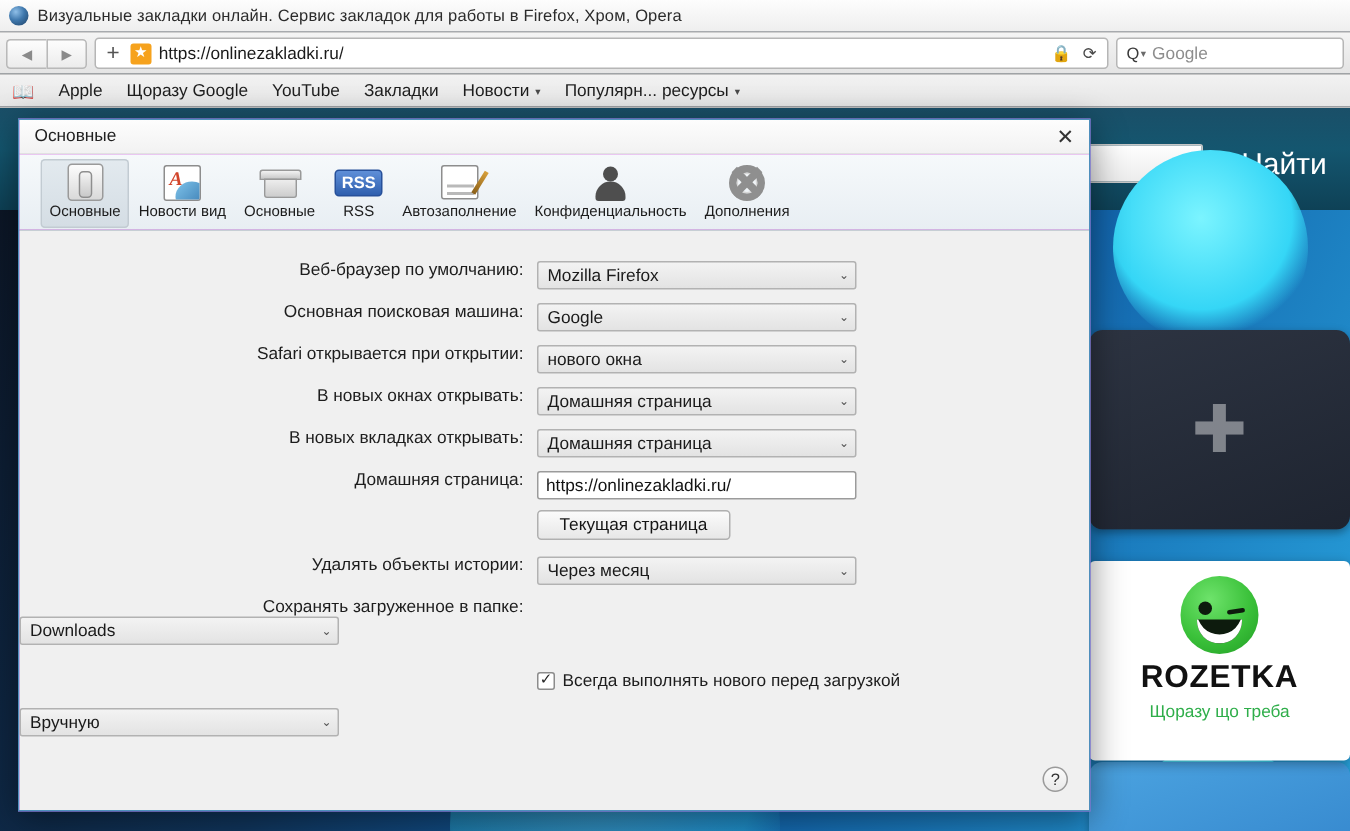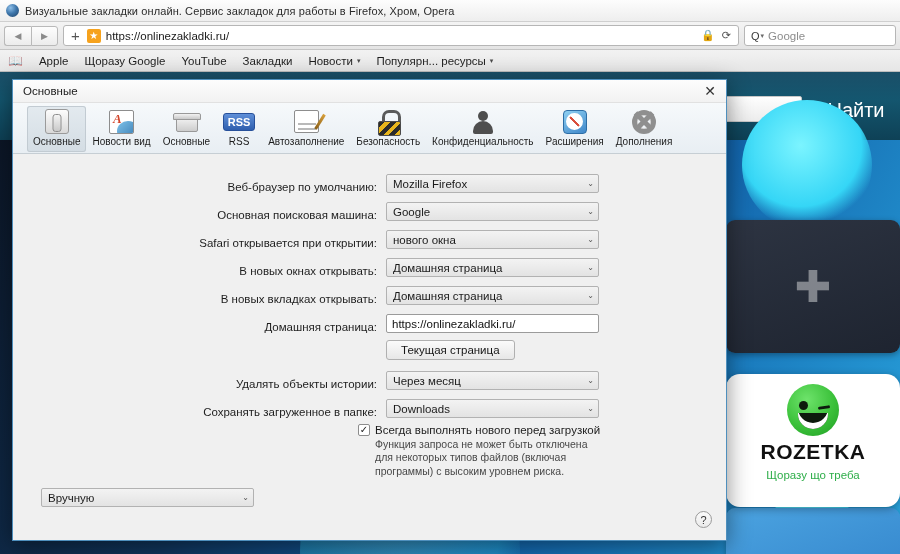--- a/index.html
+++ b/index.html
@@ -106,21 +106,21 @@
     font-size: 44px; color: rgba(255,255,255,.42); font-weight: 300; line-height: 1;
   }
   .t-dark { background: linear-gradient(160deg, #2d3442, #1e2430); box-shadow: 0 2px 6px rgba(0,0,0,.35); }
   .t-blue { background: linear-gradient(160deg, #4ba3e0, #2a79c4); box-shadow: 0 2px 6px rgba(0,0,0,.3); }
   .glow {
     position: absolute; border-radius: 50%;
     background: radial-gradient(circle at 45% 35%, #7bf4ff 0%, #35d6f6 55%, rgba(53,214,246,0) 72%);
   }
   .rozetka {
     position: absolute; left: 726px; top: 302px; width: 174px; height: 133px;
-    background: #ffffff; border-radius: 14px; overflow: hidden;
+    background: #ffffff; border-radius: 4px; overflow: hidden;
     display: flex; flex-direction: column; align-items: center; padding-top: 10px;
     box-shadow: 0 2px 8px rgba(0,0,0,.32);
   }
   .rz-face {
     width: 52px; height: 52px; border-radius: 50%;
     background: radial-gradient(circle at 38% 30%, #6ee36b 0%, #3bc13a 55%, #1f9c23 100%);
     position: relative; margin-bottom: 4px;
   }
   .rz-face::before {
     content: ""; position: absolute; left: 12px; top: 17px; width: 9px; height: 9px;
@@ -259,21 +259,21 @@
     box-shadow: 0 0 0 1px #d7d7d7 inset;
   }
   .ic-gear::before, .ic-gear::after {
     content: ""; position: absolute; left: -5px; top: 4px; width: 24px; height: 5px; background: #8f8f8f;
   }
   .ic-gear::before { transform: rotate(45deg); }
   .ic-gear::after { transform: rotate(-45deg); }
 
   .dlg-body { flex: 1 1 auto; background: #f0f0f0; position: relative; padding-top: 20px; }
 
-  .row { display: flex; align-items: flex-end; margin-bottom: 9px; padding-left: 28px; }
+  .row { display: flex; align-items: flex-start; margin-bottom: 9px; }
   .row-label {
     width: 345px; text-align: right; padding-right: 9px;
     font-size: 11.5px; color: #1d1d1d;
   }
   .ctrl-wrap { width: 246px; }
   .select {
     height: 19px; width: 213px;
     background: linear-gradient(#f3f3f3, #e3e3e3);
     border: 1px solid #b2b2b2; border-radius: 2px;
     display: flex; align-items: center; padding: 0 4px 0 6px;
@@ -433,35 +433,23 @@
         <span class="tblabel">RSS</span>
       </div>
       <div class="tbitem">
         <span class="tbicon">
             <span class="ic-auto"></span>
           </span>
         <span class="tblabel">Автозаполнение</span>
       </div>
       <div class="tbitem">
         <span class="tbicon">
-            <span class="ic-lock"></span>
-          </span>
-        <span class="tblabel">Безопасность</span>
-      </div>
-      <div class="tbitem">
-        <span class="tbicon">
             <span class="ic-person"></span>
           </span>
         <span class="tblabel">Конфиденциальность</span>
-      </div>
-      <div class="tbitem">
-        <span class="tbicon">
-            <span class="ic-ext"></span>
-          </span>
-        <span class="tblabel">Расширения</span>
       </div>
       <div class="tbitem">
         <span class="tbicon">
             <span class="ic-gear"></span>
           </span>
         <span class="tblabel">Дополнения</span>
       </div>
     </div>
 
     <div class="dlg-body">
@@ -533,39 +521,38 @@
       <div class="row">
         <span class="row-label">Удалять объекты истории:</span>
         <span class="ctrl-wrap">
           <span class="select">
             <span>Через месяц</span>
             <span class="caret">⌄</span>
           </span>
         </span>
       </div>
 
-      <div class="row" style="margin-bottom:6px;">
+      <div class="row" style="margin-bottom:18px;flex-direction:column;">
         <span class="row-label">Сохранять загруженное в папке:</span>
         <span class="ctrl-wrap">
           <span class="select">
             <span>Downloads</span>
             <span class="caret">⌄</span>
           </span>
         </span>
       </div>
 
       <div class="checkrow">
         <span class="check-spacer"></span>
         <span class="checkbox">✓</span>
         <span class="check-label">Всегда выполнять нового перед загрузкой</span>
       </div>
 
       <div class="helprow">
         <span class="check-spacer"></span>
-        <span class="helptext">Функция запроса не может быть отключена для некоторых типов файлов (включая программы) с высоким уровнем риска.</span>
       </div>
 
       <div class="row">
         <span class="ctrl-wrap">
           <span class="select">
             <span>Вручную</span>
             <span class="caret">⌄</span>
           </span>
         </span>
       </div>

